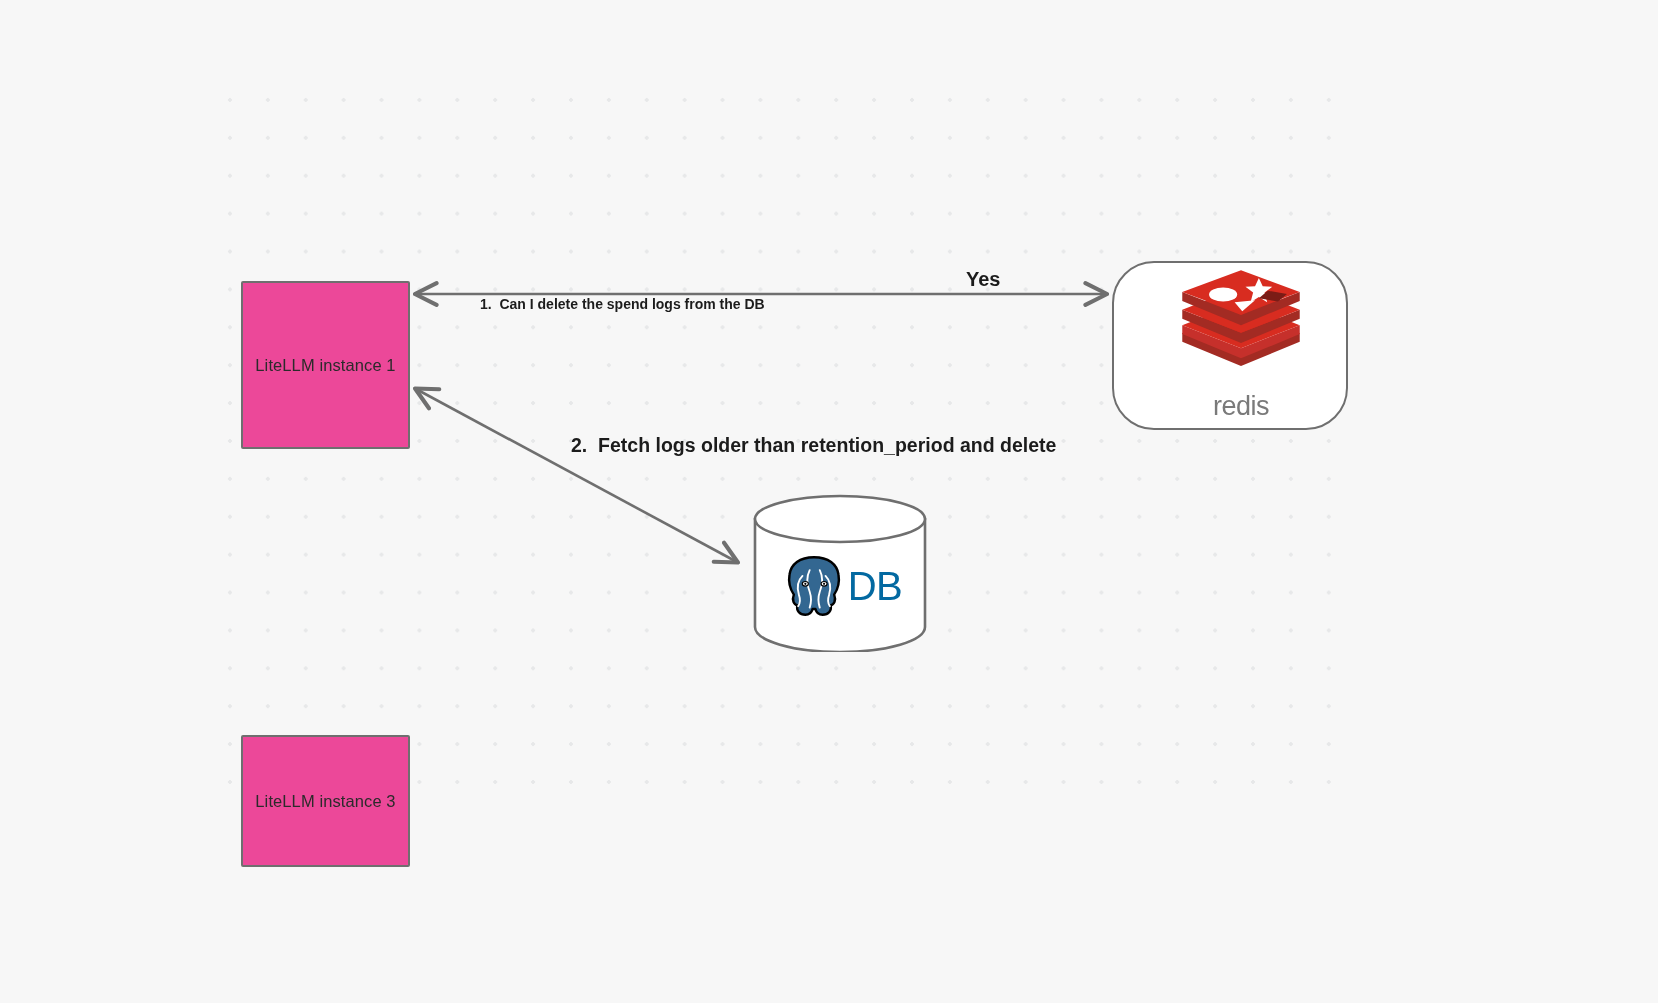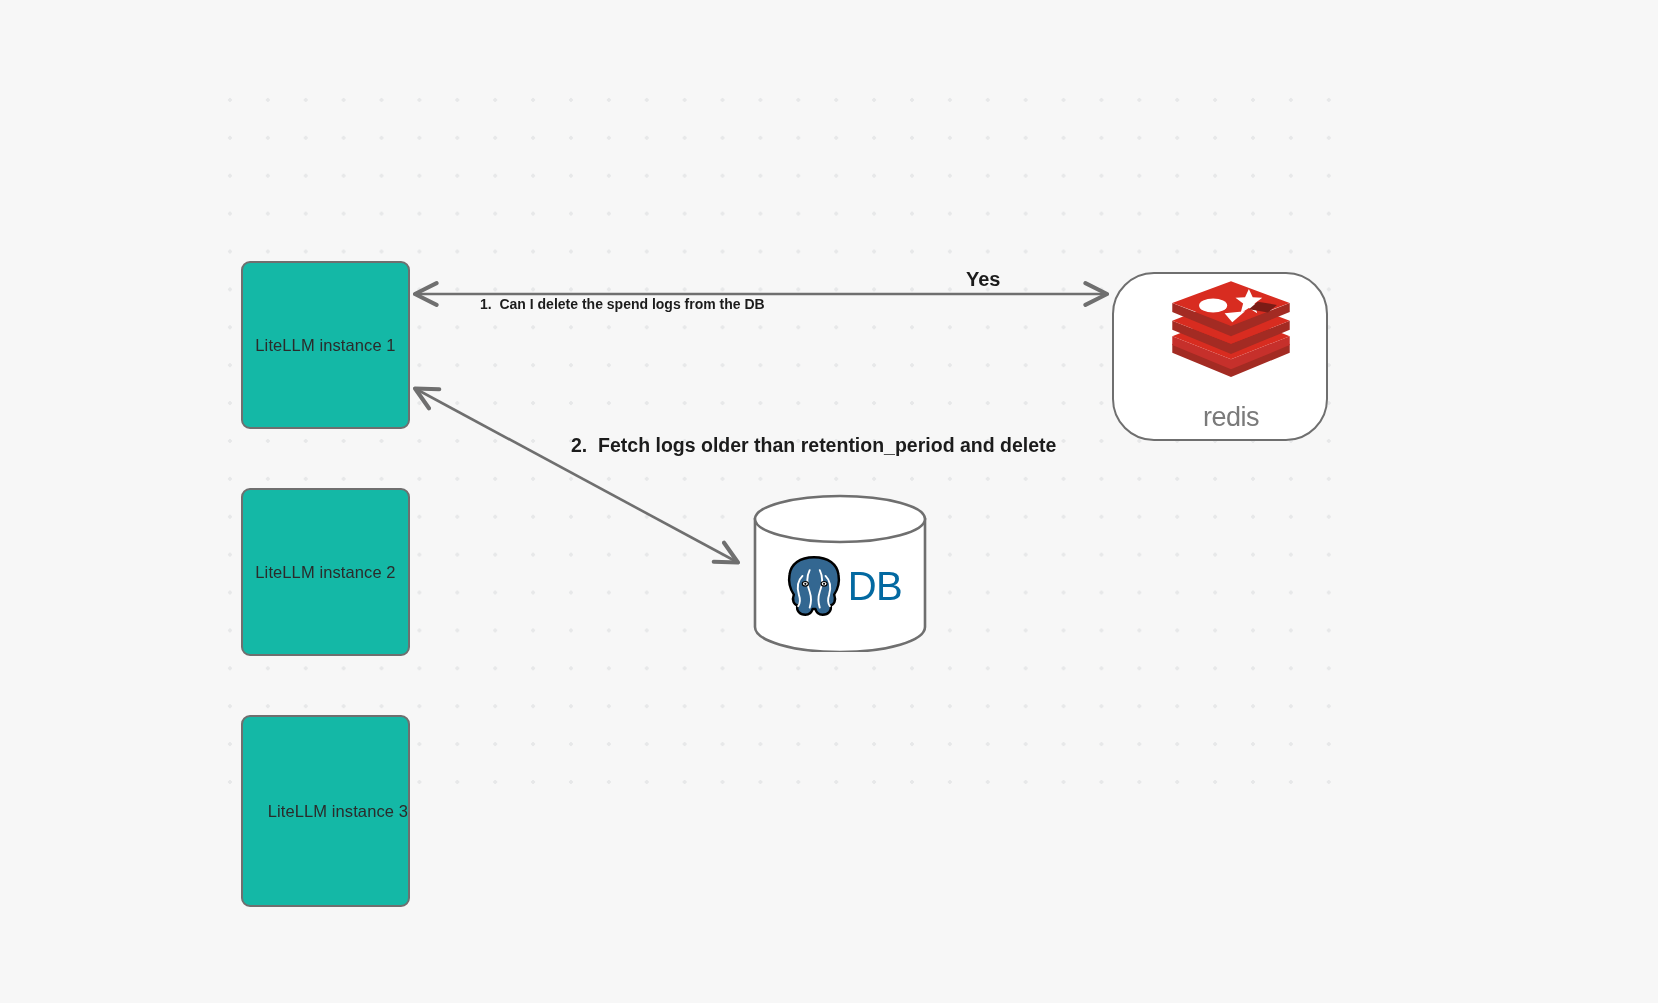--- a/index.html
+++ b/index.html
@@ -26,45 +26,46 @@
     height: 728px;
     background-image: radial-gradient(#e7e8e9 1.9px, transparent 2.1px);
     background-size: 37.9px 37.9px;
     background-position: 0 0;
     pointer-events: none;
   }
 
   
   .node-box {
     position: absolute;
-    background: #14b8a6;
+    background: #ec4899;
     border: 2.6px solid #6f6f6f;
-    border-radius: 9px;
+    border-radius: 2px;
     box-sizing: border-box;
     display: flex;
     align-items: center;
     justify-content: center;
+    margin-top: 20px;
   }
   .node-label {
     font-size: 16.5px;
     color: #2b2b2b;
     font-family: "Liberation Sans", sans-serif;
     letter-spacing: 0.1px;
     white-space: nowrap;
   }
 
   #node-litellm-1 { left: 241px; top: 261px;  width: 169px; height: 168px; }
   #node-litellm-2 { left: 241px; top: 488px;  width: 169px; height: 168px; }
-  #node-litellm-3 { left: 241px; top: 715px;  width: 169px; height: 192px; justify-content: flex-end; }
+  #node-litellm-3 { left: 241px; top: 715px;  width: 169px; height: 132px; }
 
   
   #node-redis {
     position: absolute;
-    left: 1112px; top: 272px;
-    width: 216px; height: 169px;
+    left: 1112px; top: 261px;
+    width: 236px; height: 169px;
     background: #ffffff;
     border: 2.6px solid #6f6f6f;
     border-radius: 42px;
     box-sizing: border-box;
     display: flex;
     flex-direction: column;
     align-items: center;
     justify-content: center;
     padding-left: 21px;
   }
@@ -139,23 +140,20 @@
   </svg>
 
   <div class="edge-label" id="label-edge-1">1.  Can I delete the spend logs from the DB</div>
   <div class="edge-label" id="label-edge-yes">Yes</div>
   <div class="edge-label" id="label-edge-2">2.  Fetch logs older than retention_period and delete</div>
 
   <div class="node-box" id="node-litellm-1">
     <span class="node-label">LiteLLM instance 1</span>
   </div>
 
-  <div class="node-box" id="node-litellm-2">
-    <span class="node-label">LiteLLM instance 2</span>
-  </div>
 
   <div class="node-box" id="node-litellm-3">
     <span class="node-label">LiteLLM instance 3</span>
   </div>
 
   <div id="node-redis">
     <svg class="redis-logo" viewBox="0 0 200 188" xmlns="http://www.w3.org/2000/svg">
 
       <path d="M100 136 L8 100 L8 114 L100 152 L192 114 L192 100 Z" fill="#a32b23"></path>
       <path d="M100 124 L8 88 L8 102 L100 140 L192 102 L192 88 Z" fill="#c6302b"></path>

